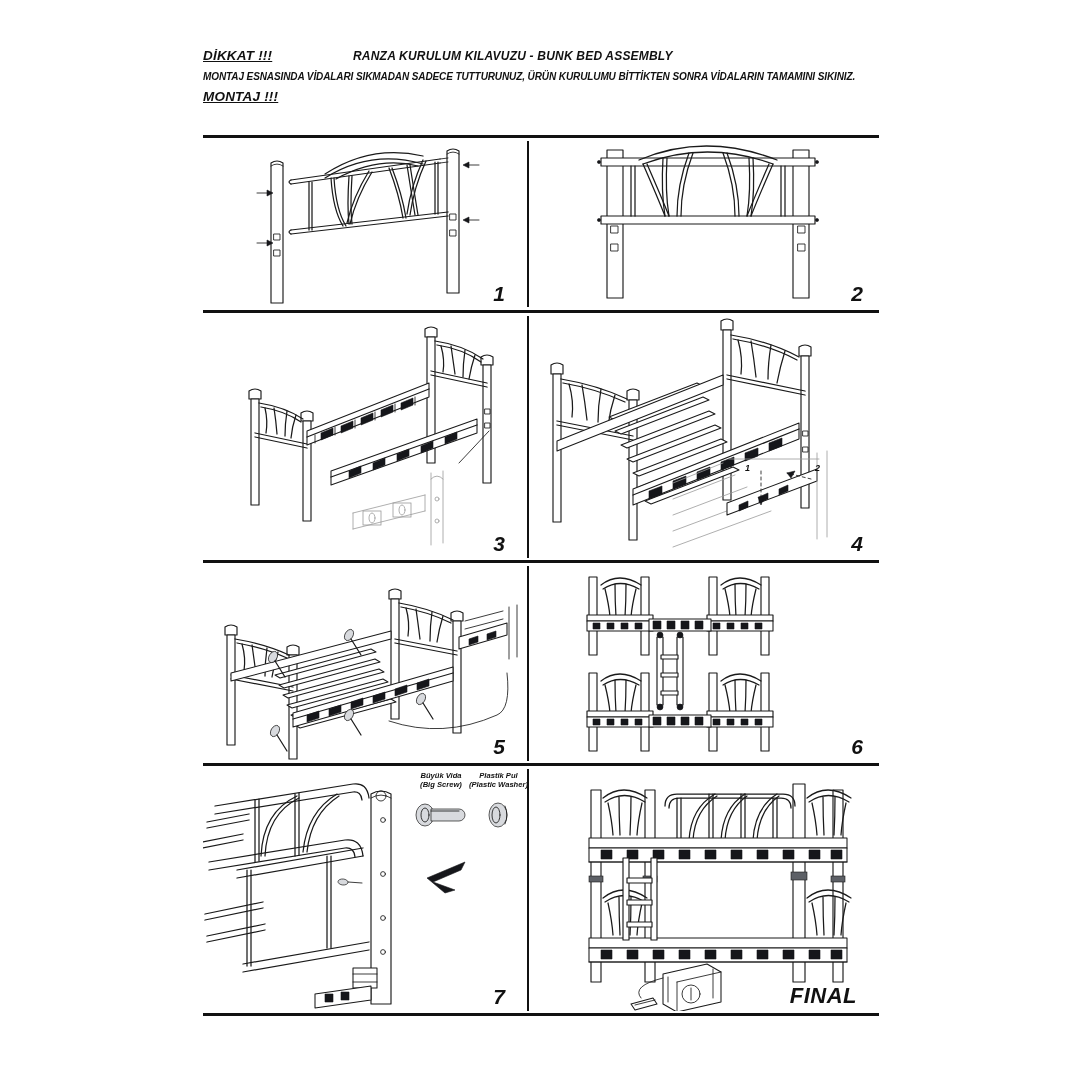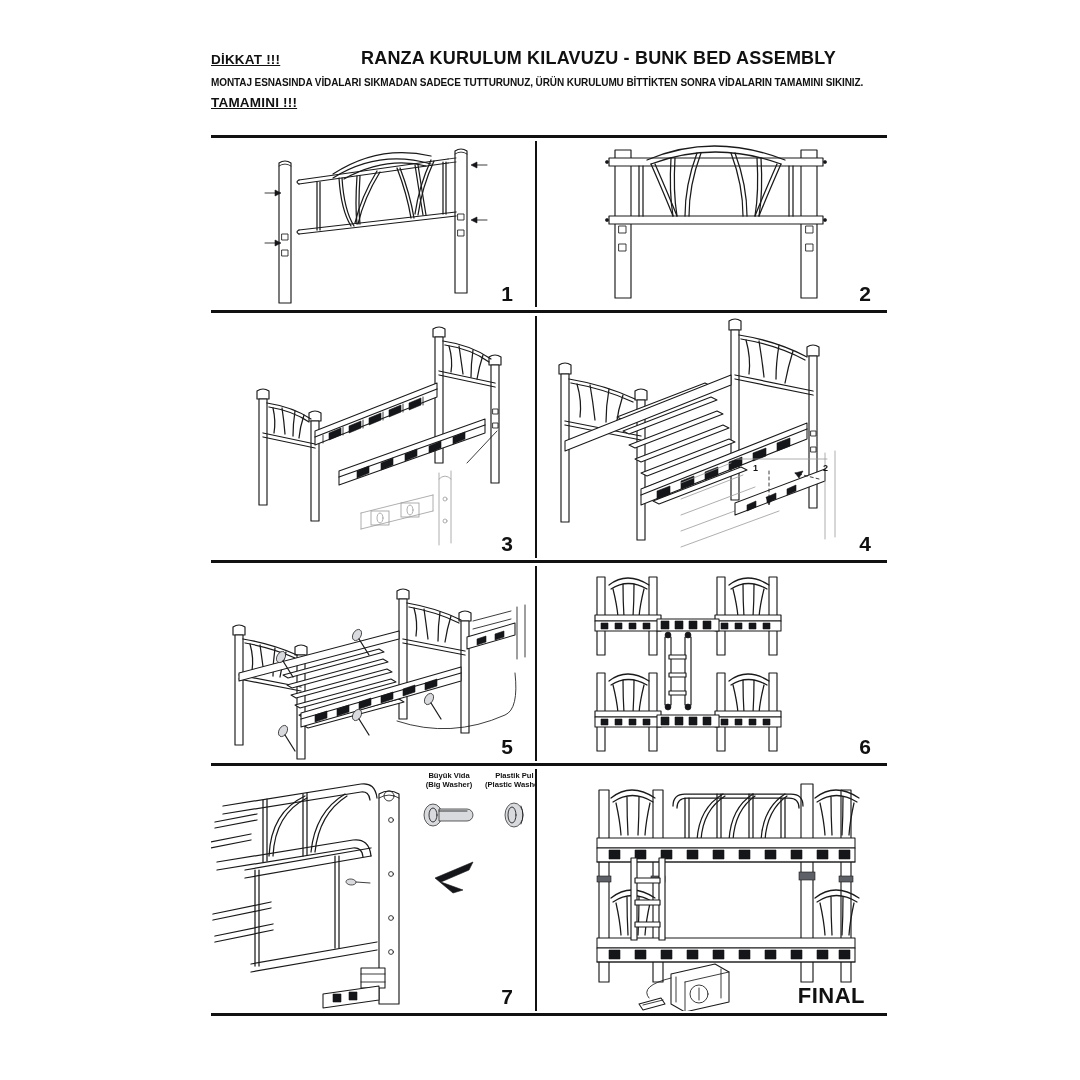--- a/index.html
+++ b/index.html
@@ -5,31 +5,31 @@
 <style>
   html,body{margin:0;padding:0;}
   body{
     width:1080px;height:1080px;
     background:#ffffff;
     font-family:"Liberation Sans", sans-serif;
     color:#111;
     overflow:hidden;
     position:relative;
   }
-  .sheet{position:absolute;left:16px;top:0;width:860px;height:1080px;}
+  .sheet{position:absolute;left:8px;top:0;width:860px;height:1080px;font-style:italic;}
 
   
   .header{position:absolute;left:195px;top:48px;width:690px;}
   .hdr-row1{display:flex;align-items:baseline;}
   .dikkat{
     font-size:13.5px;font-weight:bold;text-decoration:underline;
     letter-spacing:.2px;width:150px;flex:none;
   }
   .main-title{
-    font-size:18px;font-weight:bold;letter-spacing:.2px;
+    font-size:12px;font-weight:bold;letter-spacing:.2px;
   }
   .hdr-line{
     font-size:10px;font-weight:bold;letter-spacing:-.1px;
     margin-top:8px;white-space:nowrap;
   }
   .caution{
     font-size:13.5px;font-weight:bold;text-decoration:underline;
     margin-top:7px;letter-spacing:.2px;
   }
 
@@ -39,21 +39,21 @@
 
   .panel{position:absolute;overflow:hidden;}
   .stepnum{
     position:absolute;font-size:21px;font-weight:bold;color:#111;
     font-family:"Liberation Sans", sans-serif;
   }
   .stepnum.final{font-size:22px;letter-spacing:.5px;}
 
   
   .hw{position:absolute;left:405px;top:808px;width:120px;}
-  .hw-cols{display:flex;gap:8px;}
+  .hw-cols{display:flex;}
   .hw-col{text-align:center;}
   .hw-t1{font-size:7.6px;font-weight:bold;line-height:1.25;white-space:nowrap;}
   .hw-t2{font-size:7.6px;font-weight:bold;line-height:1.25;white-space:nowrap;}
 
   svg{display:block;}
   .ln{fill:none;stroke:#1a1a1a;stroke-width:1.25;stroke-linecap:round;stroke-linejoin:round;}
   .ln-t{fill:none;stroke:#1a1a1a;stroke-width:.85;stroke-linecap:round;stroke-linejoin:round;}
   .ln-f{fill:#ffffff;stroke:#1a1a1a;stroke-width:1.15;stroke-linejoin:round;}
   .ln-g{fill:none;stroke:#9a9a9a;stroke-width:.8;stroke-linecap:round;}
   .fl-dk{fill:#15161a;stroke:#15161a;stroke-width:.6;}
@@ -66,21 +66,21 @@
 <body>
 
 <div class="sheet">
 
   <div class="header">
     <div class="hdr-row1">
       <div class="dikkat">DİKKAT !!!</div>
       <div class="main-title">RANZA KURULUM KILAVUZU - BUNK BED ASSEMBLY</div>
     </div>
     <div class="hdr-line">MONTAJ ESNASINDA VİDALARI SIKMADAN SADECE TUTTURUNUZ, ÜRÜN KURULUMU BİTTİKTEN SONRA VİDALARIN TAMAMINI SIKINIZ.</div>
-    <div class="caution">TAMAMINI !!!</div>
+    <div class="caution">MONTAJ !!!</div>
   </div>
 
   <div class="hrule" style="top:135px;"></div>
   <div class="hrule" style="top:310px;"></div>
   <div class="hrule" style="top:560px;"></div>
   <div class="hrule" style="top:763px;"></div>
   <div class="hrule" style="top:1013px;"></div>
 
   <div class="vrule" style="left:519px;top:141px;height:166px;"></div>
   <div class="vrule" style="left:519px;top:316px;height:242px;"></div>
@@ -627,21 +627,21 @@
 
       <g>
         <path class="fl-dk" d="M224 112 L262 96 L258 104 L230 116 L252 124 L242 127 z"></path>
       </g>
     </svg>
 
     <div class="hw" style="left:210px;top:5px;">
       <div class="hw-cols">
         <div class="hw-col">
           <div class="hw-t1">Büyük Vida</div>
-          <div class="hw-t2">(Big Washer)</div>
+          <div class="hw-t2">(Big Screw)</div>
           <svg width="56" height="34" viewBox="0 0 56 34" style="margin-top:8px;">
             <ellipse class="fl-lt" cx="12" cy="17" rx="9" ry="11"></ellipse>
             <ellipse class="ln-t" cx="12" cy="17" rx="4" ry="7"></ellipse>
             <path class="fl-lt" d="M18 11 h28 a3 3 0 0 1 0 12 h-28 z"></path>
             <path class="ln-t" d="M18 13 h28"></path>
           </svg>
         </div>
         <div class="hw-col">
           <div class="hw-t1">Plastik Pul</div>
           <div class="hw-t2">(Plastic Washer)</div>

